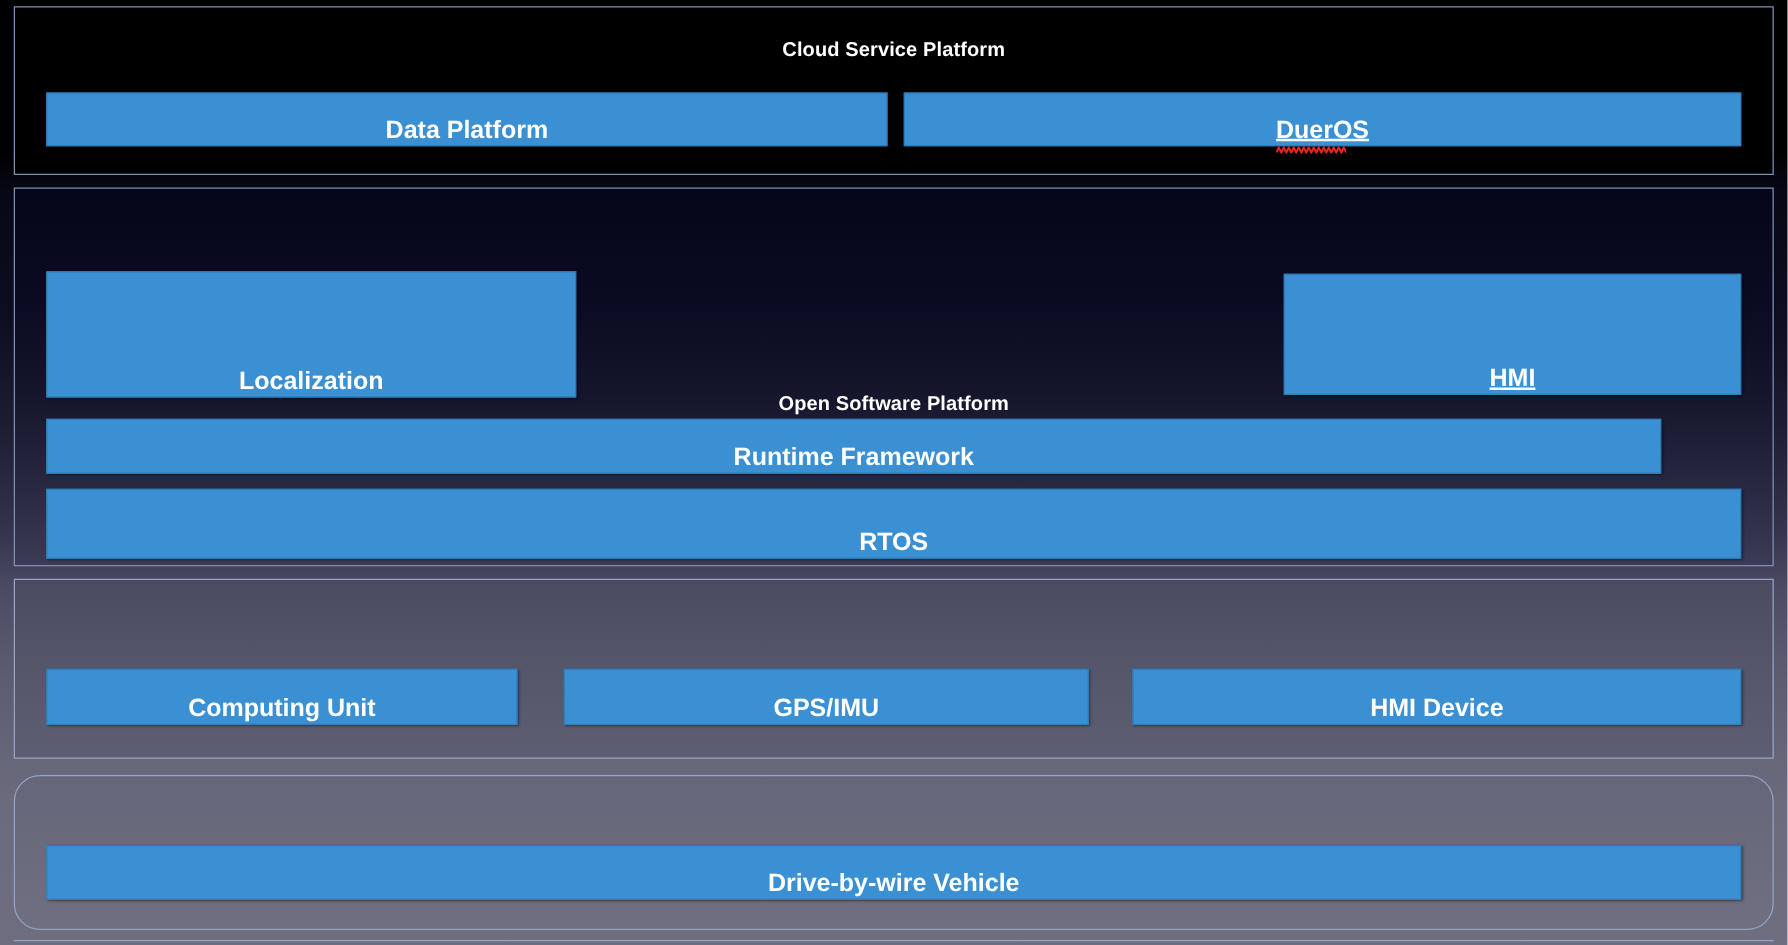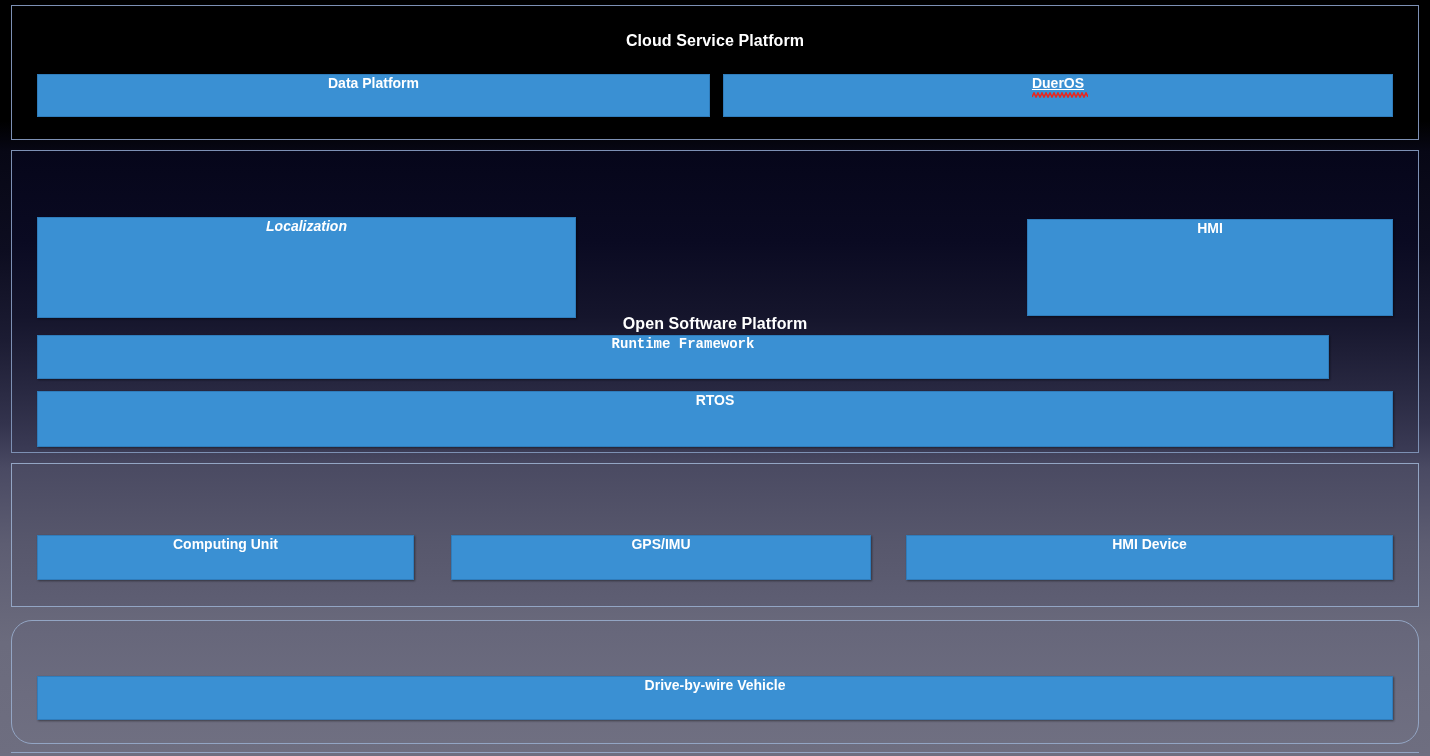--- a/index.html
+++ b/index.html
@@ -72,24 +72,24 @@
     border-top: 1px solid #93a5c4;
     background: #6e6e80;
   }
 
   
   .blk {
     position: absolute;
     background: #3a90d3;
     border: 1px solid #2f7cbb;
     color: #ffffff;
-    font-size: 14px;
+    font-size: 20px;
     font-weight: bold;
     display: flex;
-    align-items: flex-start;
+    align-items: flex-end;
     justify-content: center;
     text-align: center;
     box-shadow: 1px 1px 2px rgba(0,0,0,.45);
   }
 
   
   #blk-data-platform { left: 25px;  top: 68px; width: 673px; height: 43px; }
   #blk-dueros        { left: 711px; top: 68px; width: 670px; height: 43px; }
 
   .spell-error {
@@ -108,25 +108,25 @@
         transparent 1.6px, transparent 3.2px);
     -webkit-mask-image: radial-gradient(#000 65%, transparent 66%);
   }
   .spell-squiggle {
     position: absolute;
     left: 0; right: 0; bottom: -7px;
     height: 6px;
   }
 
   
-  #blk-localization { left: 25px;  top: 66px; width: 539px; height: 101px; font-style: italic; }
+  #blk-localization { left: 25px;  top: 66px; width: 424px; height: 101px; }
   #blk-control      { left: 525px; top: 67px; width: 482px; height: 101px; }
-  #blk-hmi          { left: 1015px;top: 68px; width: 366px; height: 97px;  }
-  
-  #blk-runtime      { left: 25px;  top: 184px; width: 1292px; height: 44px; font-family: Liberation Mono, monospace; }
+  #blk-hmi          { left: 1015px;top: 68px; width: 366px; height: 97px; text-decoration: underline;  }
+  
+  #blk-runtime      { left: 25px;  top: 184px; width: 1292px; height: 44px; }
   #blk-rtos         { left: 25px;  top: 240px; width: 1356px; height: 56px; }
 
   
   #blk-computing-unit { left: 25px;  top: 71px; width: 377px; height: 45px; }
   #blk-gps-imu        { left: 439px; top: 71px; width: 420px; height: 45px; }
   #blk-hmi-device     { left: 894px; top: 71px; width: 487px; height: 45px; }
 
   
   #blk-drive-by-wire { left: 25px; top: 55px; width: 1356px; height: 44px; }
 </style>

